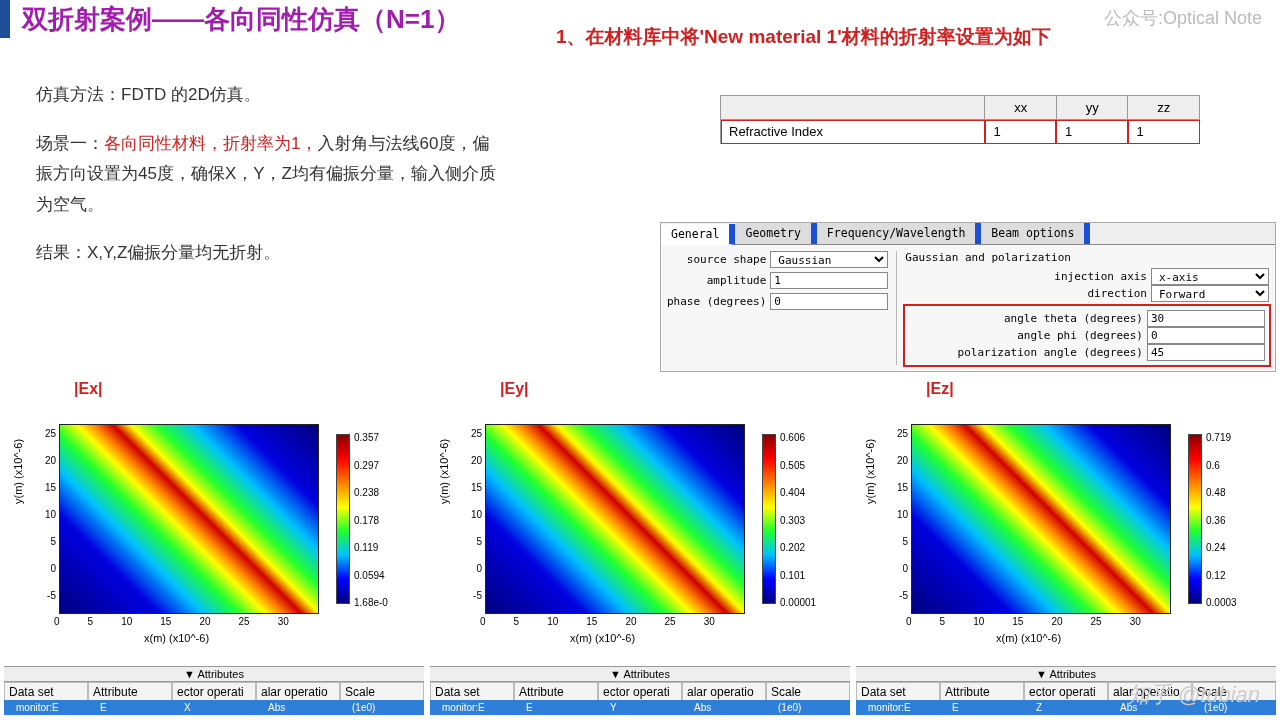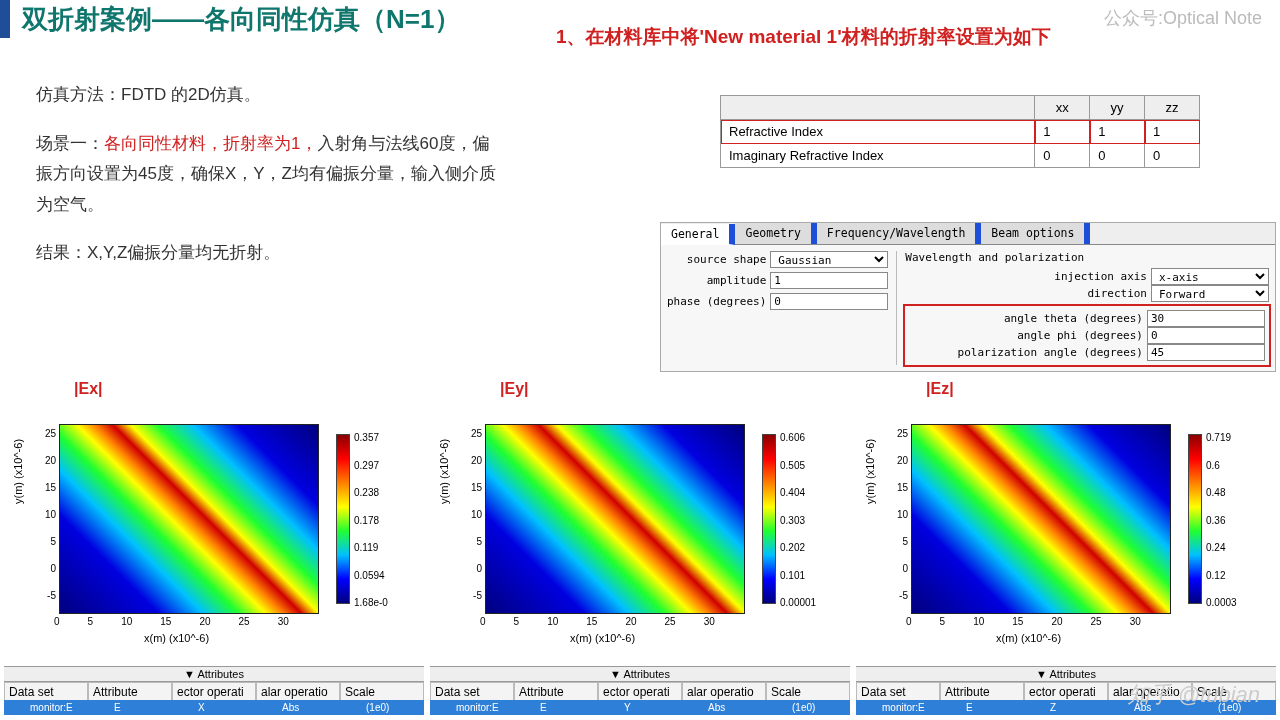--- a/index.html
+++ b/index.html
@@ -1,19 +1,19 @@
 <!DOCTYPE html>
 <html><head>
 <meta charset="utf-8">
 <style>
   * { box-sizing: border-box; margin: 0; padding: 0; }
   body { width: 1280px; height: 720px; background: #fff; font-family: "Microsoft YaHei", Arial, sans-serif; position: relative; overflow: hidden; }
   .title-bar { display: flex; align-items: center; padding: 0 0 0 0; }
   .blue-mark { width: 10px; height: 38px; background: #1f4e99; margin-right: 12px; }
-  .title-text { font-size: 26px; font-weight: bold; color: #0f766e; }
+  .title-text { font-size: 26px; font-weight: bold; color: #a21caf; }
   .watermark { position: absolute; top: 6px; right: 18px; color: #bbb; font-size: 18px; }
   .red-instr { position: absolute; top: 24px; left: 556px; color: #d02020; font-weight: bold; font-size: 19px; line-height: 1.4; }
   .body-left { position: absolute; top: 80px; left: 36px; width: 460px; font-size: 17px; line-height: 1.8; color: #333; }
   .body-left .row { margin-bottom: 18px; }
   .red { color: #d02020; }
   .bold { font-weight: normal; }
   .mat-table { position: absolute; top: 95px; left: 720px; width: 480px; font-size: 13px; }
   .mat-anis { font-family: monospace; font-size: 11px; color: #444; margin-bottom: 2px;}
   .mat-grid { border-collapse: collapse; width: 100%; }
   .mat-grid td, .mat-grid th { border: 1px solid #999; padding: 4px 8px; text-align: left; font-weight: normal; background:#fff; }
@@ -42,21 +42,21 @@
   .ylabel { position:absolute; top:100px; left:8px; transform:rotate(-90deg); transform-origin:left top; font-size:11px; }
   .xlabel { position:absolute; top:228px; left:140px; font-size:11px; }
   .yticks { position:absolute; top:16px; left:32px; font-size:10px; line-height:27px; text-align:right; width:20px; }
   .xticks { position:absolute; top:212px; left:50px; font-size:10px; display:flex; gap:28px; }
   .cbar { position:absolute; top:30px; left:332px; width:14px; height:170px; background:linear-gradient(to bottom,#8b0000,#ff0000,#ff8000,#ffff00,#20ff30,#00c0ff,#0000ff,#00007f); border:1px solid #444;}
   .cbar-ticks { position:absolute; top:28px; left:350px; font-size:10px; display:flex; flex-direction:column; justify-content:space-between; height:176px; }
   .attr-bar { position:absolute; top:262px; left:0; right:0; border-top:1px solid #999; border-bottom:1px solid #999; background:#eee; text-align:center; font-size:11px; padding:1px 0;}
   .attr-head { position:absolute; top:278px; left:0; right:0; display:flex; font-size:12px; font-weight:normal; }
   .attr-head div { flex:1; border:1px solid #bbb; padding:2px 4px; background:#f4f4f4; white-space:nowrap; overflow:hidden; }
   .attr-row { position:absolute; top:296px; left:0; right:0; display:flex; font-size:10px; background:#2e7fd8; color:#fff; }
-  .attr-row div { flex:1; padding:2px 4px; white-space:nowrap; overflow:hidden;margin-left:22px; }
+  .attr-row div { flex:1; padding:2px 12px; white-space:nowrap; overflow:hidden; }
   .zhihu { position:absolute; bottom:10px; right:20px; color:#ccc; font-size:22px; font-style:italic; }
 </style>
 </head>
 <body>
 
 <div class="title-bar">
   <div class="blue-mark"></div>
   <div class="title-text">双折射案例——各向同性仿真（N=1）</div>
 </div>
 <div class="watermark">公众号:Optical Note</div>
@@ -83,26 +83,20 @@
       <th>xx</th>
       <th>yy</th>
       <th>zz</th>
     </tr>
     <tr class="redbox">
       <td>Refractive Index</td>
       <td>1</td>
       <td>1</td>
       <td>1</td>
     </tr>
-    <tr>
-      <td>Imaginary Refractive Index</td>
-      <td>0</td>
-      <td>0</td>
-      <td>0</td>
-    </tr>
   </tbody>
     </table>
 </div>
 
 <div class="src-panel">
   <div class="tabs">
     <div class="tab active">General</div>
     <div class="tab">Geometry</div>
     <div class="tab">Frequency/Wavelength</div>
     <div class="tab">Beam options</div>
@@ -116,21 +110,21 @@
       <div class="form-row">
           <label>amplitude</label>
           <input value="1" style="">
         </div>
       <div class="form-row">
           <label>phase (degrees)</label>
           <input value="0" style="">
         </div>
     </div>
     <div class="src-right">
-      <div class="hdr">Wavelength and polarization</div>
+      <div class="hdr">Gaussian and polarization</div>
       <div class="form-row">
           <label>injection axis</label>
           <select><option>x-axis</option></select>
         </div>
       <div class="form-row">
           <label>direction</label>
           <select><option>Forward</option></select>
         </div>
       <div class="redframe">
         <div class="form-row">

